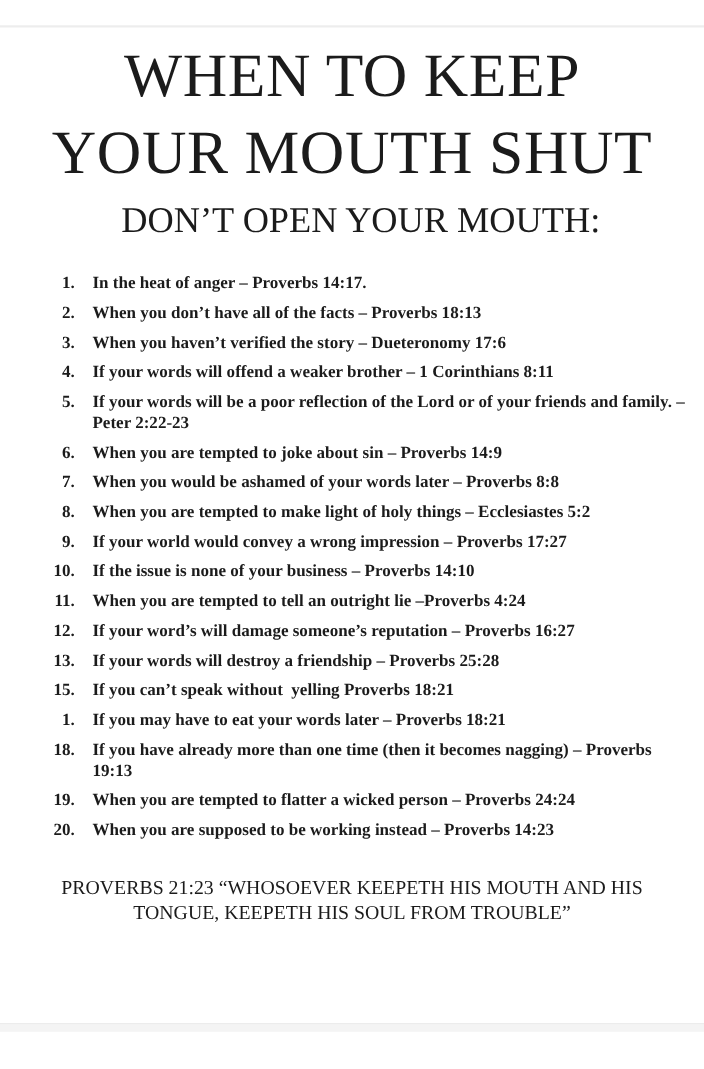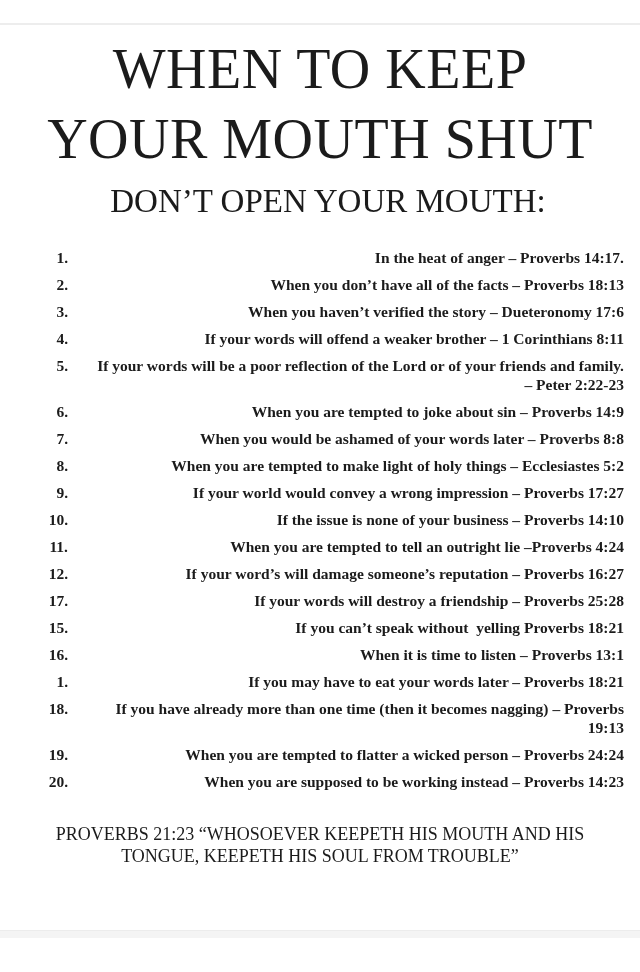--- a/index.html
+++ b/index.html
@@ -52,24 +52,23 @@
   ol.reasons li {
     display: flex;
     margin-bottom: 8px;
   }
   ol.reasons .num {
     flex: 0 0 44px;
     width: 44px;
     text-align: right;
   }
   ol.reasons .txt {
-    margin-left: 26px;
+    margin-left: 16px;
     flex: 1 1 auto;
     white-space: pre-wrap;
-    text-align: right;
   }
   p.footer-quote {
     margin: 32px auto 0 auto;
     width: 600px;
     text-align: center;
     font-size: 18px;
     line-height: 22px;
     font-weight: 400;
   }
   .bottom-rule {
@@ -138,30 +137,26 @@
       </li>
       <li>
         <span class="num">11.</span>
         <span class="txt">When you are tempted to tell an outright lie –Proverbs 4:24</span>
       </li>
       <li>
         <span class="num">12.</span>
         <span class="txt">If your word’s will damage someone’s reputation – Proverbs 16:27</span>
       </li>
       <li>
-        <span class="num">17.</span>
+        <span class="num">13.</span>
         <span class="txt">If your words will destroy a friendship – Proverbs 25:28</span>
       </li>
       <li>
         <span class="num">15.</span>
         <span class="txt">If you can’t speak without  yelling Proverbs 18:21</span>
-      </li>
-      <li>
-        <span class="num">16.</span>
-        <span class="txt">When it is time to listen – Proverbs 13:1</span>
       </li>
       <li>
         <span class="num">1.</span>
         <span class="txt">If you may have to eat your words later – Proverbs 18:21</span>
       </li>
       <li>
         <span class="num">18.</span>
         <span class="txt">If you have already more than one time (then it becomes nagging) – Proverbs 19:13</span>
       </li>
       <li>

